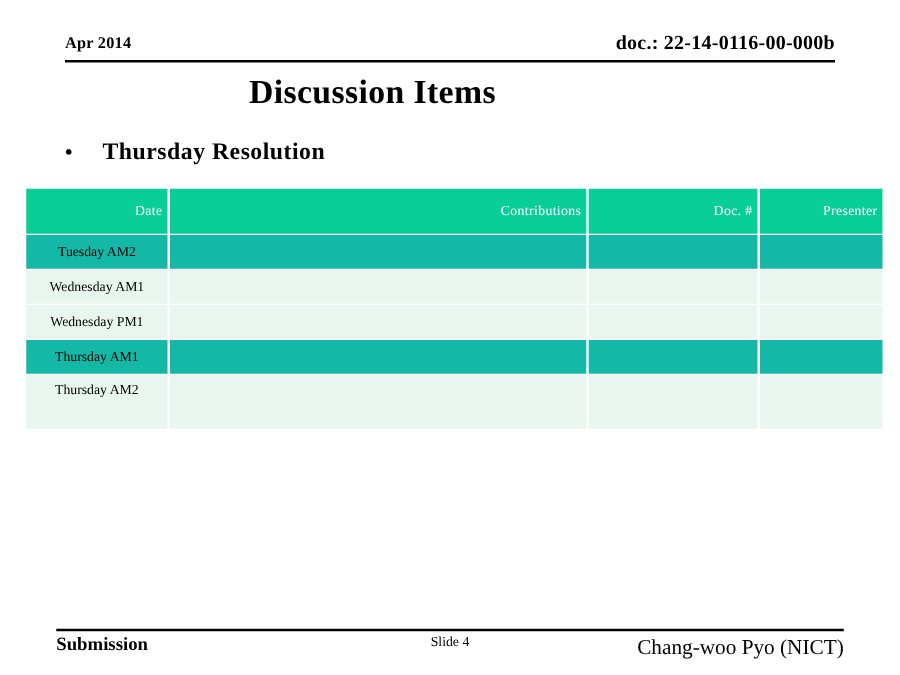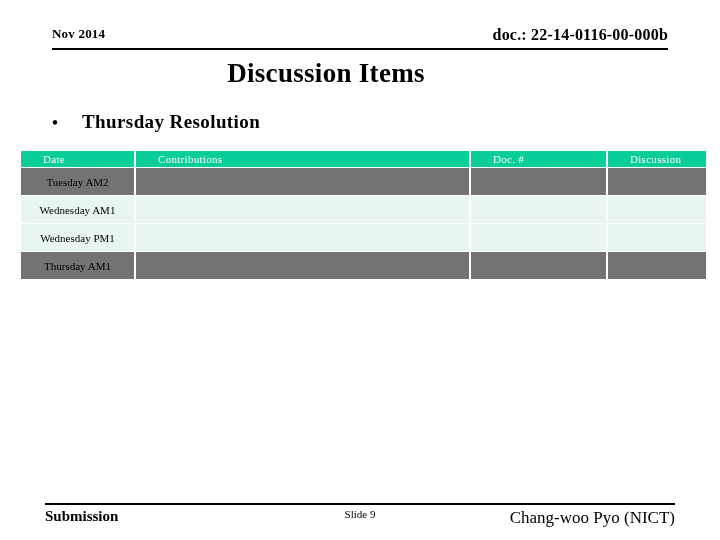--- a/index.html
+++ b/index.html
@@ -49,21 +49,20 @@
   .slide-title {
     position: absolute;
     left: 0;
     top: 58px;
     width: 596px;
     text-align: center;
     font-size: 27px;
     font-weight: bold;
     color: #000000;
     letter-spacing: 0.3px;
-    padding-left: 28px;
   }
 
   
   .bullet-list {
     position: absolute;
     left: 52px;
     top: 111px;
     width: 620px;
   }
   .bullet-item {
@@ -91,38 +90,38 @@
     width: 687px;
     border-collapse: separate;
     border-spacing: 2px 1px;
     table-layout: fixed;
   }
   .schedule-table th {
     background: #0ACE97;
     color: #ffffff;
     font-size: 11px;
     font-weight: normal;
-    height: 16px;
-    padding: 0 22px;
-    text-align: left;
+    height: 36px;
+    padding: 0 4px;
+    text-align: right;
     vertical-align: middle;
     letter-spacing: 0.3px;
   }
   .schedule-table td {
     height: 27px;
     padding: 0 4px;
     font-size: 11px;
     color: #000000;
     vertical-align: middle;
   }
   .schedule-table td.date-cell {
     text-align: center;
   }
   .schedule-table tr.row-dark td {
-    background: #737373;
+    background: #14b8a6;
     margin-left: 12px;
   }
   .schedule-table tr.row-light td {
     background: #e9f5ef;
     margin-left: 28px;
   }
   .schedule-table tr.row-tall td {
     height: 37px;
     vertical-align: top;
     padding-top: 6px;
@@ -169,21 +168,21 @@
     top: 3px;
     font-size: 17px;
     color: #000000;
     white-space: nowrap;
   }
 </style>
 </head>
 <body>
 
 <div class="slide-header">
-  <span class="hdr-left">Nov 2014</span>
+  <span class="hdr-left">Apr 2014</span>
   <span class="hdr-right">doc.: 22-14-0116-00-000b</span>
 </div>
 
 <div class="slide-title">Discussion Items</div>
 
 <div class="bullet-list">
   <div class="bullet-item">
     <span class="bullet-dot">•</span>
     <span class="bullet-text">Thursday Resolution</span>
   </div>
@@ -194,21 +193,21 @@
     <col class="col-date">
     <col class="col-contrib">
     <col class="col-doc">
     <col class="col-presenter">
   </colgroup>
   <thead>
     <tr>
       <th>Date</th>
       <th>Contributions</th>
       <th>Doc. #</th>
-      <th>Discussion</th>
+      <th>Presenter</th>
     </tr>
   </thead>
   <tbody>
     <tr class="row-dark">
       <td class="date-cell">Tuesday AM2</td>
       <td></td>
       <td></td>
       <td></td>
     </tr>
     <tr class="row-light">
@@ -222,20 +221,26 @@
       <td></td>
       <td></td>
       <td></td>
     </tr>
     <tr class="row-dark">
       <td class="date-cell">Thursday AM1</td>
       <td></td>
       <td></td>
       <td></td>
     </tr>
+    <tr class="row-light row-tall">
+      <td class="date-cell">Thursday AM2</td>
+      <td></td>
+      <td></td>
+      <td></td>
+    </tr>
   </tbody>
 </table>
 
 <div class="slide-footer">
   <span class="ft-left">Submission</span>
-  <span class="ft-center">Slide 9</span>
+  <span class="ft-center">Slide 4</span>
   <span class="ft-right">Chang-woo Pyo (NICT)</span>
 </div>
 
 </body></html>

